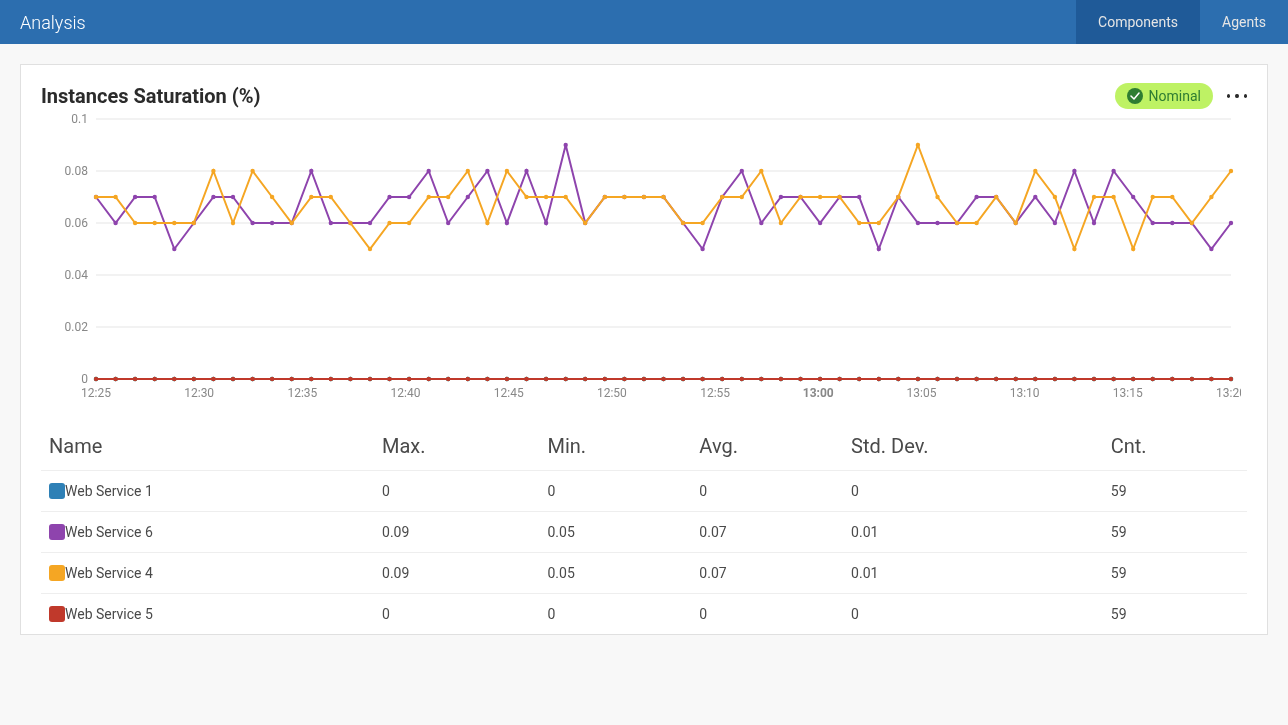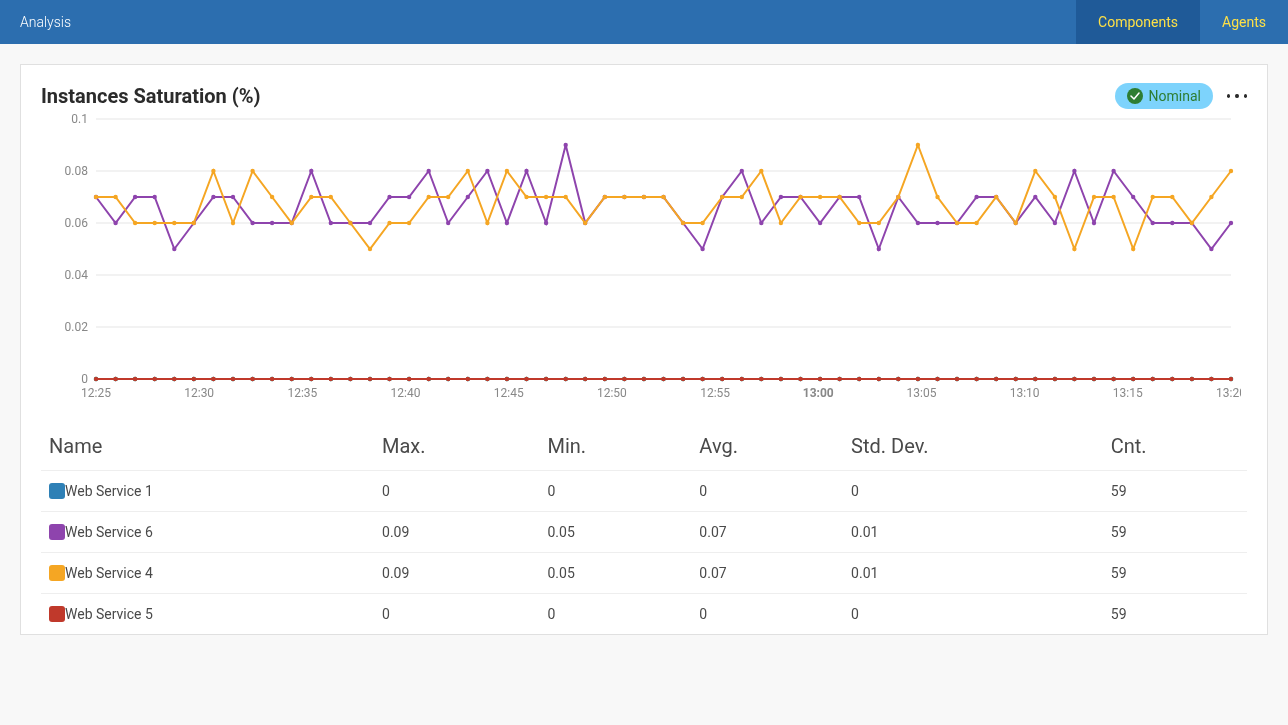--- a/index.html
+++ b/index.html
@@ -13,28 +13,28 @@
   }
   .topbar {
     background: #2c6eaf;
     color: #fff;
     height: 44px;
     display: flex;
     align-items: center;
     justify-content: space-between;
     padding-left: 20px;
   }
-  .topbar-title { font-size: 14px; font-weight: 300; }
+  .topbar-title { font-size: 18px; font-weight: 300; }
   .topbar-tabs { display: flex; height: 100%; }
   .tab {
     height: 100%;
     display: flex;
     align-items: center;
     padding: 4px 22px;
-    color: #fde047;
+    color: #e5e5e5;
     cursor: pointer;
     font-size: 14px;
   }
   .tab.active { background: #1f5a98; }
   .content { padding: 20px; }
   .card {
     background: #fff;
     border: 1px solid #e0e0e0;
     padding: 18px 20px 0 20px;
   }
@@ -43,21 +43,21 @@
     align-items: center;
     justify-content: space-between;
     margin-bottom: 0;
   }
   .card-title { font-size: 20px; font-weight: 700; }
   .card-head-right { display: flex; align-items: center; gap: 14px; }
   .badge {
     display: inline-flex;
     align-items: center;
     gap: 6px;
-    background: #7dd3fc;
+    background: #bef264;
     color: #2e7d32;
     padding: 5px 12px;
     border-radius: 16px;
     font-size: 14px;
     font-weight: 400;
   }
   .badge .check {
     width: 16px; height: 16px;
     border-radius: 50%;
     background: #2e7d32;

